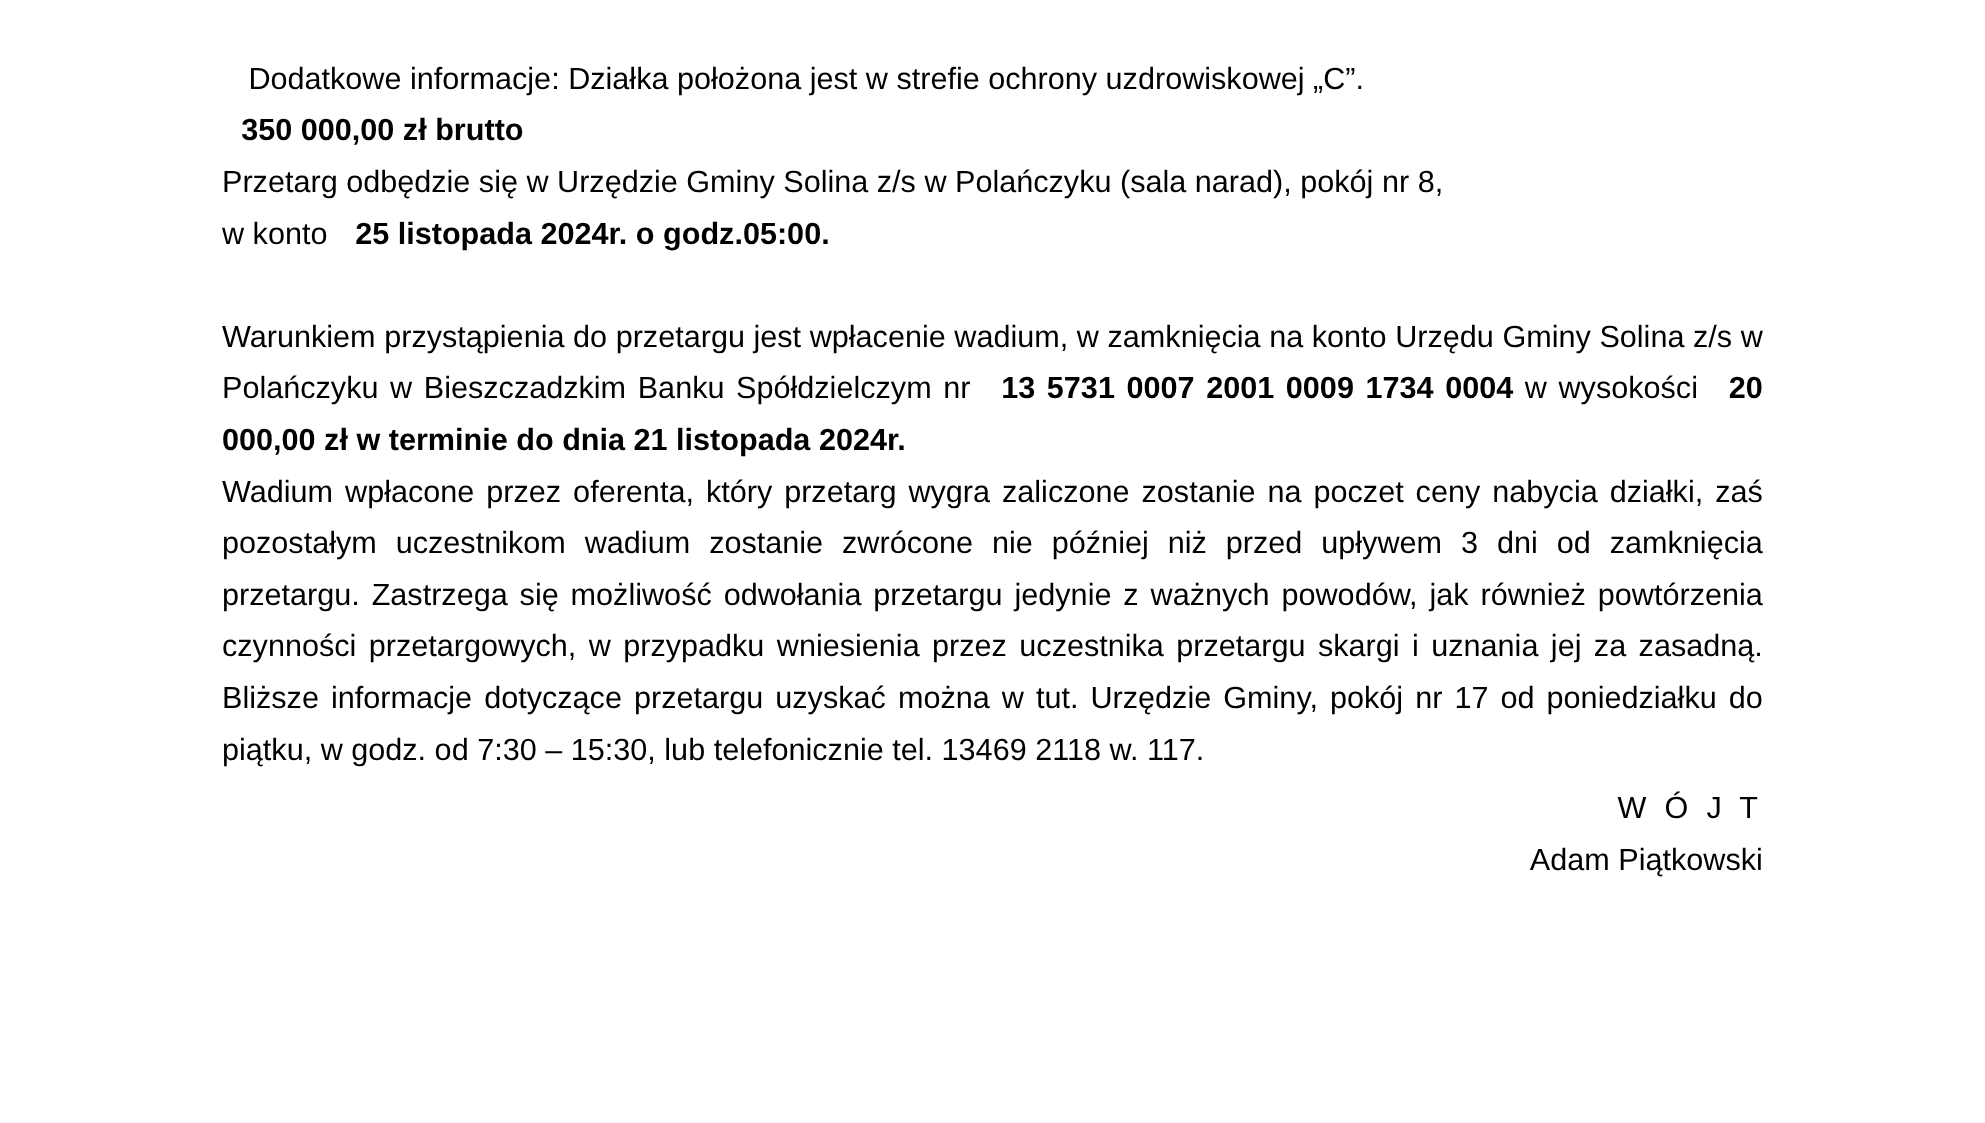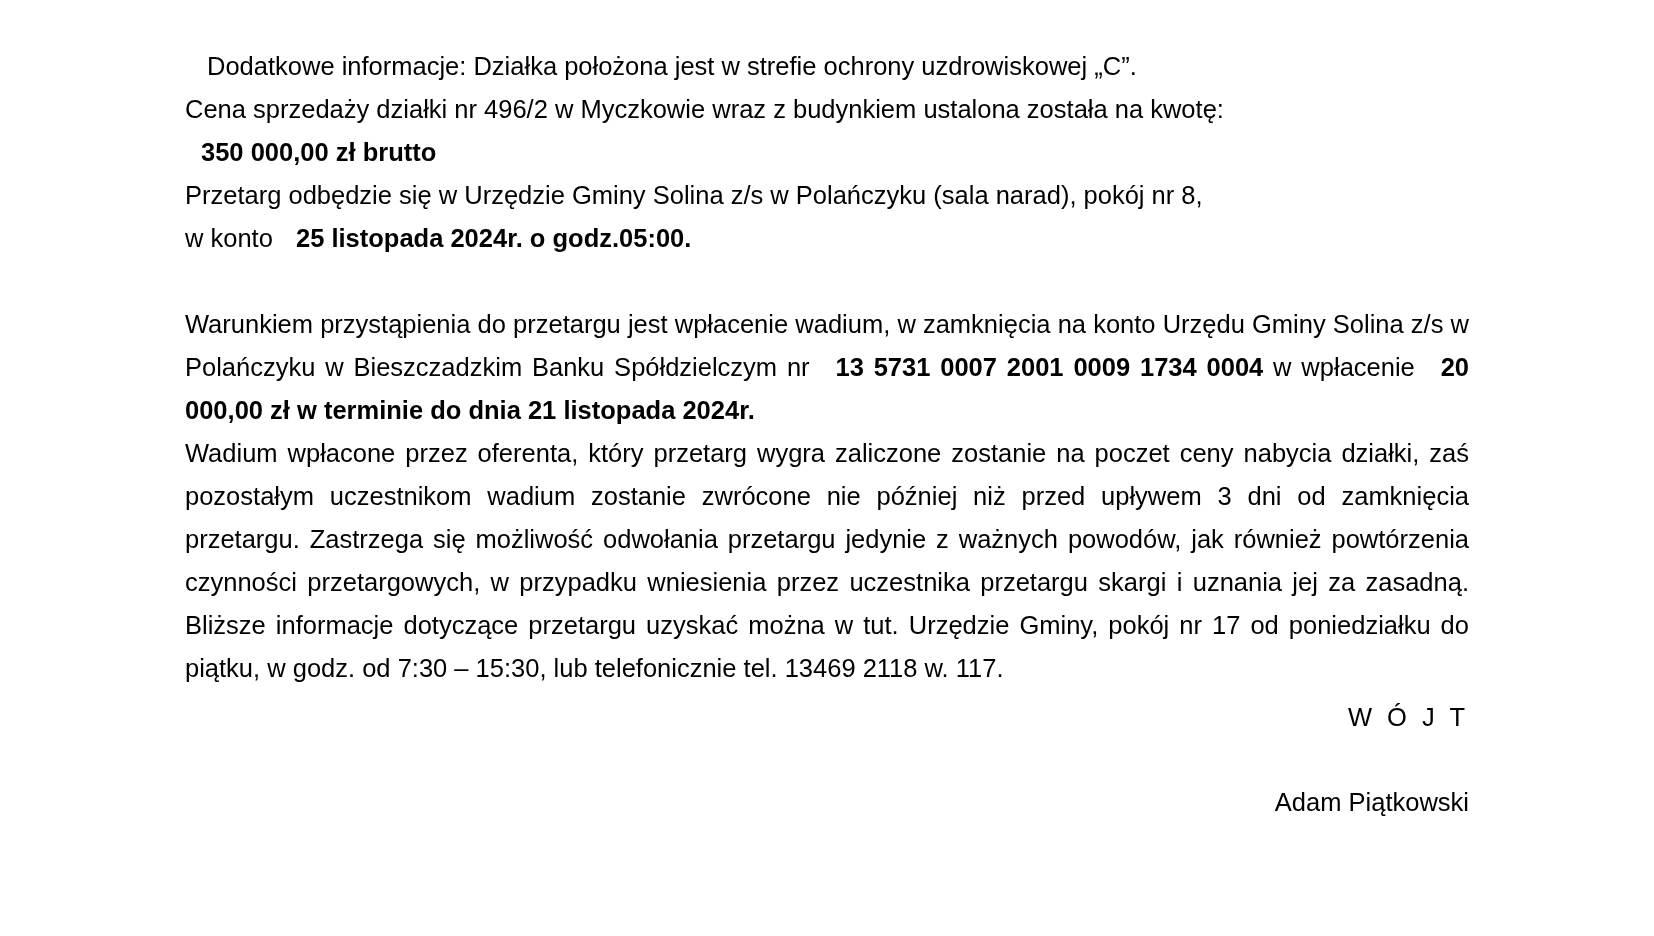--- a/index.html
+++ b/index.html
@@ -44,45 +44,43 @@
   }
   .signature-block {
     margin-top: 6px;
     text-align: right;
   }
   .signature-title {
     letter-spacing: 4px;
     padding-left: 8px;
   }
   .signature-name {
-    margin-top: 42px;
   }
 </style>
 </head>
 <body>
 
 <div class="page">
   <div class="doc-body">
 
     <p class="indent-first">Dodatkowe informacje: Działka położona jest w strefie ochrony uzdrowiskowej „C”.</p>
 
-    <p>Cena sprzedaży działki nr 496/2 w Myczkowie  wraz z budynkiem  ustalona została na kwotę:</p>
 
     <p class="bold">350 000,00 zł brutto</p>
 
     <p>Przetarg odbędzie się w Urzędzie Gminy Solina z/s w Polańczyku (sala narad), pokój nr 8,</p>
 
     <p>
       <span>w konto </span><span class="bold">25 listopada 2024r. o godz.05:00.</span>
     </p>
 
     <div class="spacer"></div>
 
     <p class="justify">
-      <span>Warunkiem przystąpienia do przetargu jest wpłacenie wadium, w zamknięcia na konto Urzędu Gminy Solina z/s w Polańczyku w Bieszczadzkim Banku Spółdzielczym nr </span><span class="bold">13 5731 0007 2001 0009 1734 0004</span><span> w wpłacenie </span><span class="bold">20 000,00 zł w  terminie do dnia 21 listopada 2024r.</span>
+      <span>Warunkiem przystąpienia do przetargu jest wpłacenie wadium, w zamknięcia na konto Urzędu Gminy Solina z/s w Polańczyku w Bieszczadzkim Banku Spółdzielczym nr </span><span class="bold">13 5731 0007 2001 0009 1734 0004</span><span> w wysokości </span><span class="bold">20 000,00 zł w  terminie do dnia 21 listopada 2024r.</span>
     </p>
 
     <p class="justify">Wadium wpłacone przez oferenta, który przetarg wygra zaliczone zostanie na poczet ceny nabycia działki, zaś pozostałym uczestnikom wadium zostanie zwrócone nie później niż przed upływem 3 dni od zamknięcia przetargu. Zastrzega się możliwość odwołania przetargu jedynie z ważnych powodów, jak również powtórzenia czynności przetargowych, w przypadku wniesienia przez uczestnika przetargu skargi i uznania jej za zasadną. Bliższe informacje dotyczące przetargu uzyskać można w tut. Urzędzie Gminy, pokój nr 17 od poniedziałku do piątku, w godz. od 7:30 – 15:30, lub telefonicznie tel. 13469 2118 w. 117.</p>
 
     <div class="signature-block">
       <p class="signature-title">W Ó J T</p>
       <p class="signature-name">Adam Piątkowski</p>
     </div>
 
   </div>

